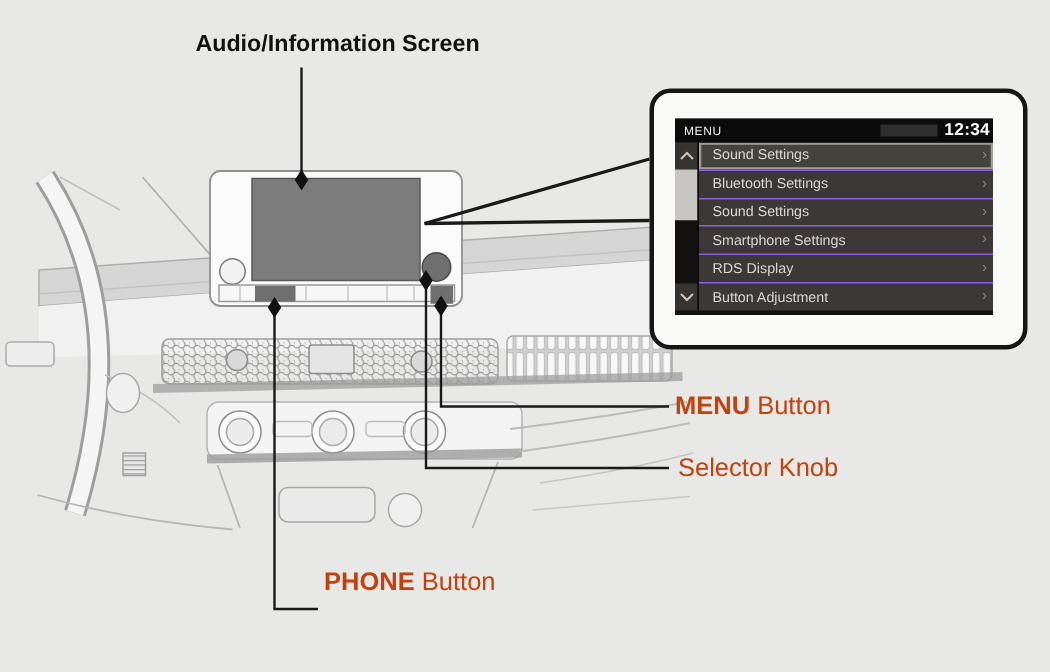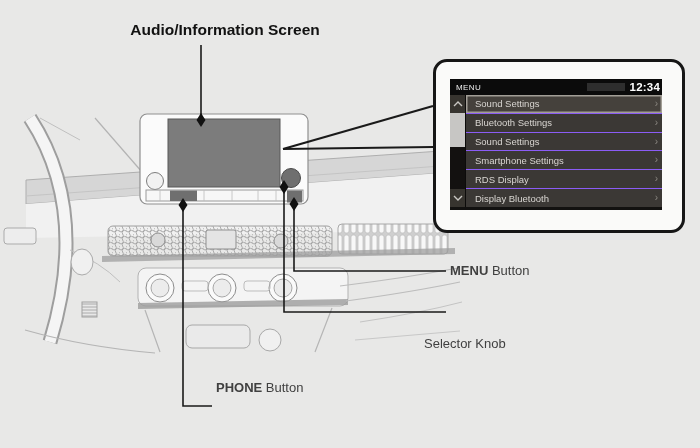--- a/index.html
+++ b/index.html
@@ -4,21 +4,21 @@
 <style>
   html,body{margin:0;padding:0;}
   body{
     width:700px;height:448px;position:relative;overflow:hidden;
     background:#e8e8e7;
     font-family:"Liberation Sans", sans-serif;
     -webkit-font-smoothing:antialiased;
   }
   
   .callout-label{
-    position:absolute;color:#404040;font-size:13px;line-height:16px;white-space:nowrap;
+    position:absolute;color:#c2410c;font-size:17px;line-height:16px;white-space:nowrap;
   }
   .callout-label .b{font-weight:bold;}
   #title-label{
     position:absolute;left:105px;top:21px;width:240px;text-align:center;
     font-weight:bold;font-size:15.5px;color:#111;white-space:nowrap;
   }
   
   #popup{
     position:absolute;left:433px;top:59px;width:252px;height:174px;
     background:#fafaf9;border:3px solid #161616;border-radius:14px;
@@ -155,21 +155,21 @@
     <polygon points="183,198 187.5,205 183,212 178.5,205"></polygon>
   </g>
 </svg>
 
 <div id="title-label">Audio/Information Screen</div>
 
 <div class="callout-label" style="left:450px;top:263px;">
   <span class="b">MENU</span><span> Button</span>
 </div>
 
-<div class="callout-label" style="left:424px;top:304px;margin-top:32px;">
+<div class="callout-label" style="left:452px;top:304px;">
   <span>Selector Knob</span>
 </div>
 
 <div class="callout-label" style="left:216px;top:380px;">
   <span class="b">PHONE</span><span> Button</span>
 </div>
 
 <div id="popup">
   <div id="screen">
 
@@ -210,20 +210,20 @@
         </div>
         <div class="row">
           <span class="row-label">Smartphone Settings</span>
           <span class="row-chevron">›</span>
         </div>
         <div class="row">
           <span class="row-label">RDS Display</span>
           <span class="row-chevron">›</span>
         </div>
         <div class="row">
-          <span class="row-label">Display Bluetooth</span>
+          <span class="row-label">Button Adjustment</span>
           <span class="row-chevron">›</span>
         </div>
       </div>
     </div>
 
   </div>
 </div>
 
 </body></html>

